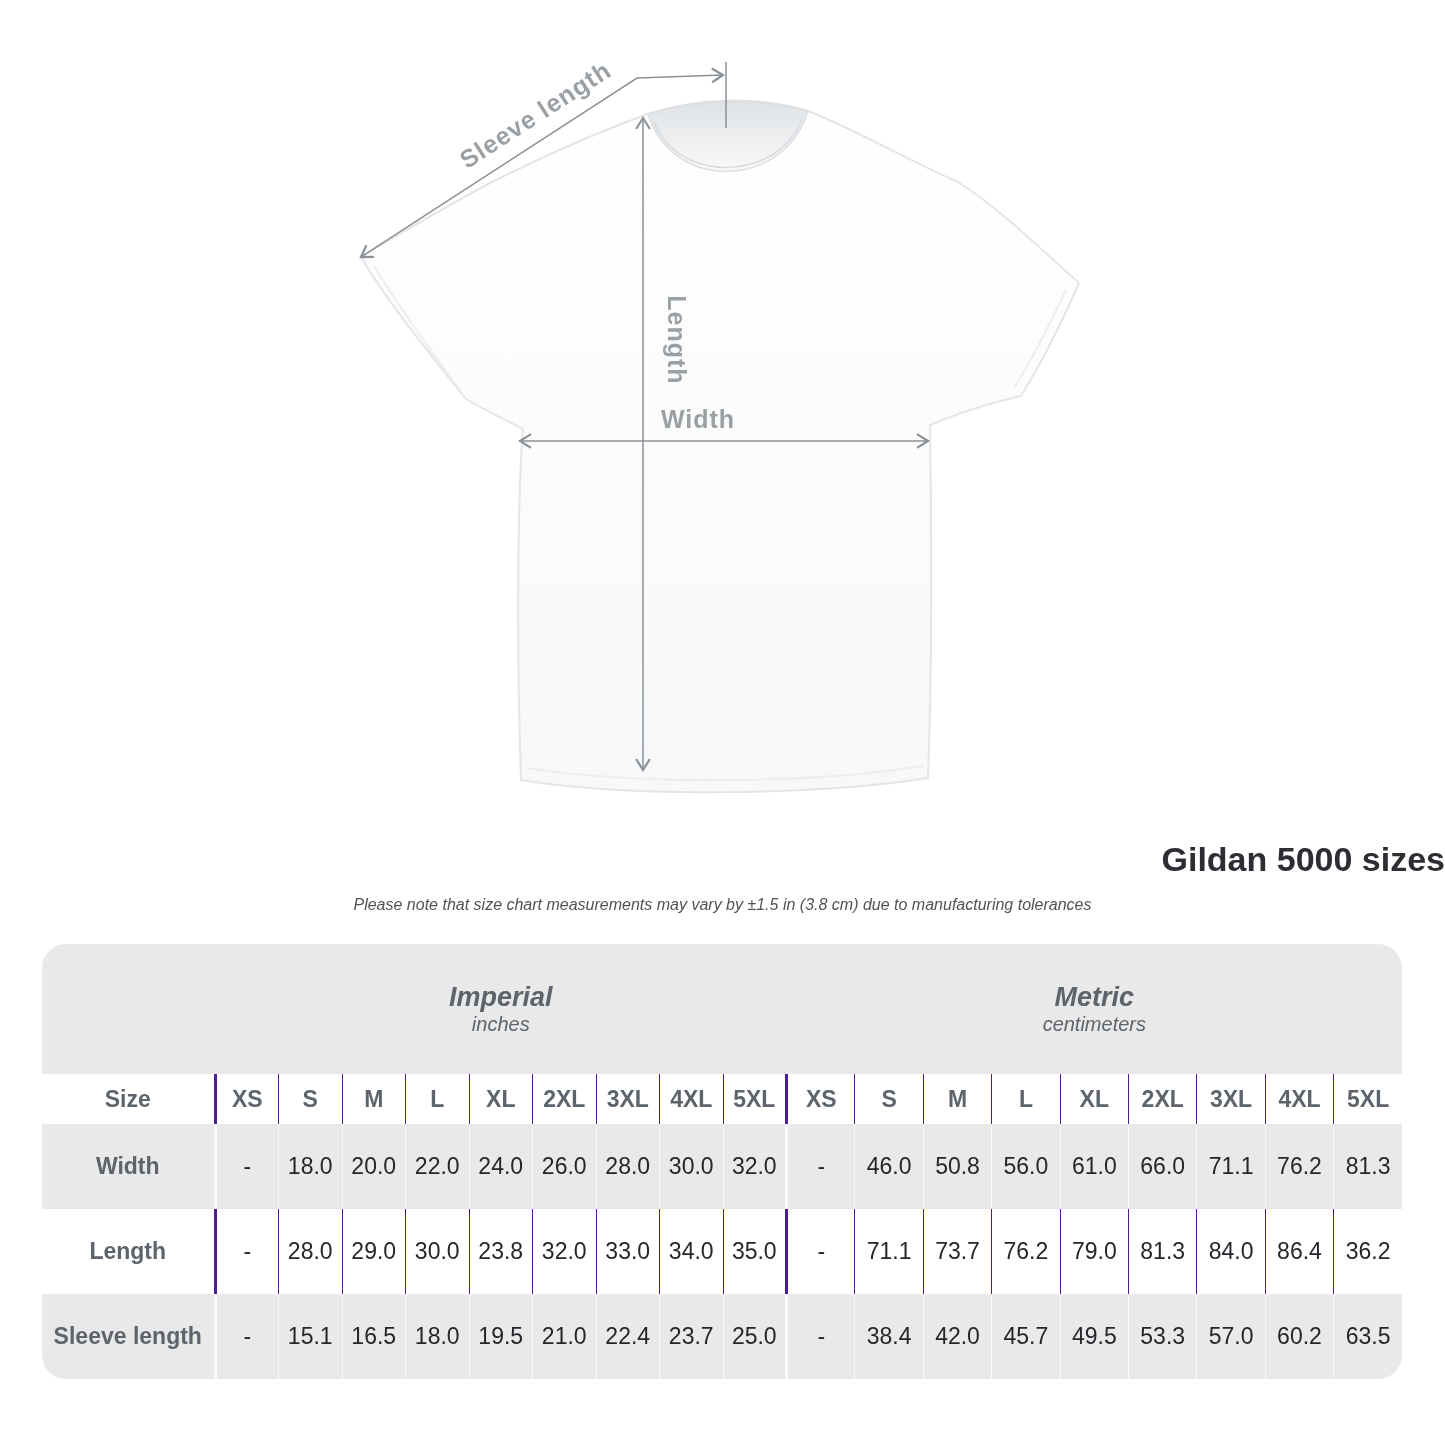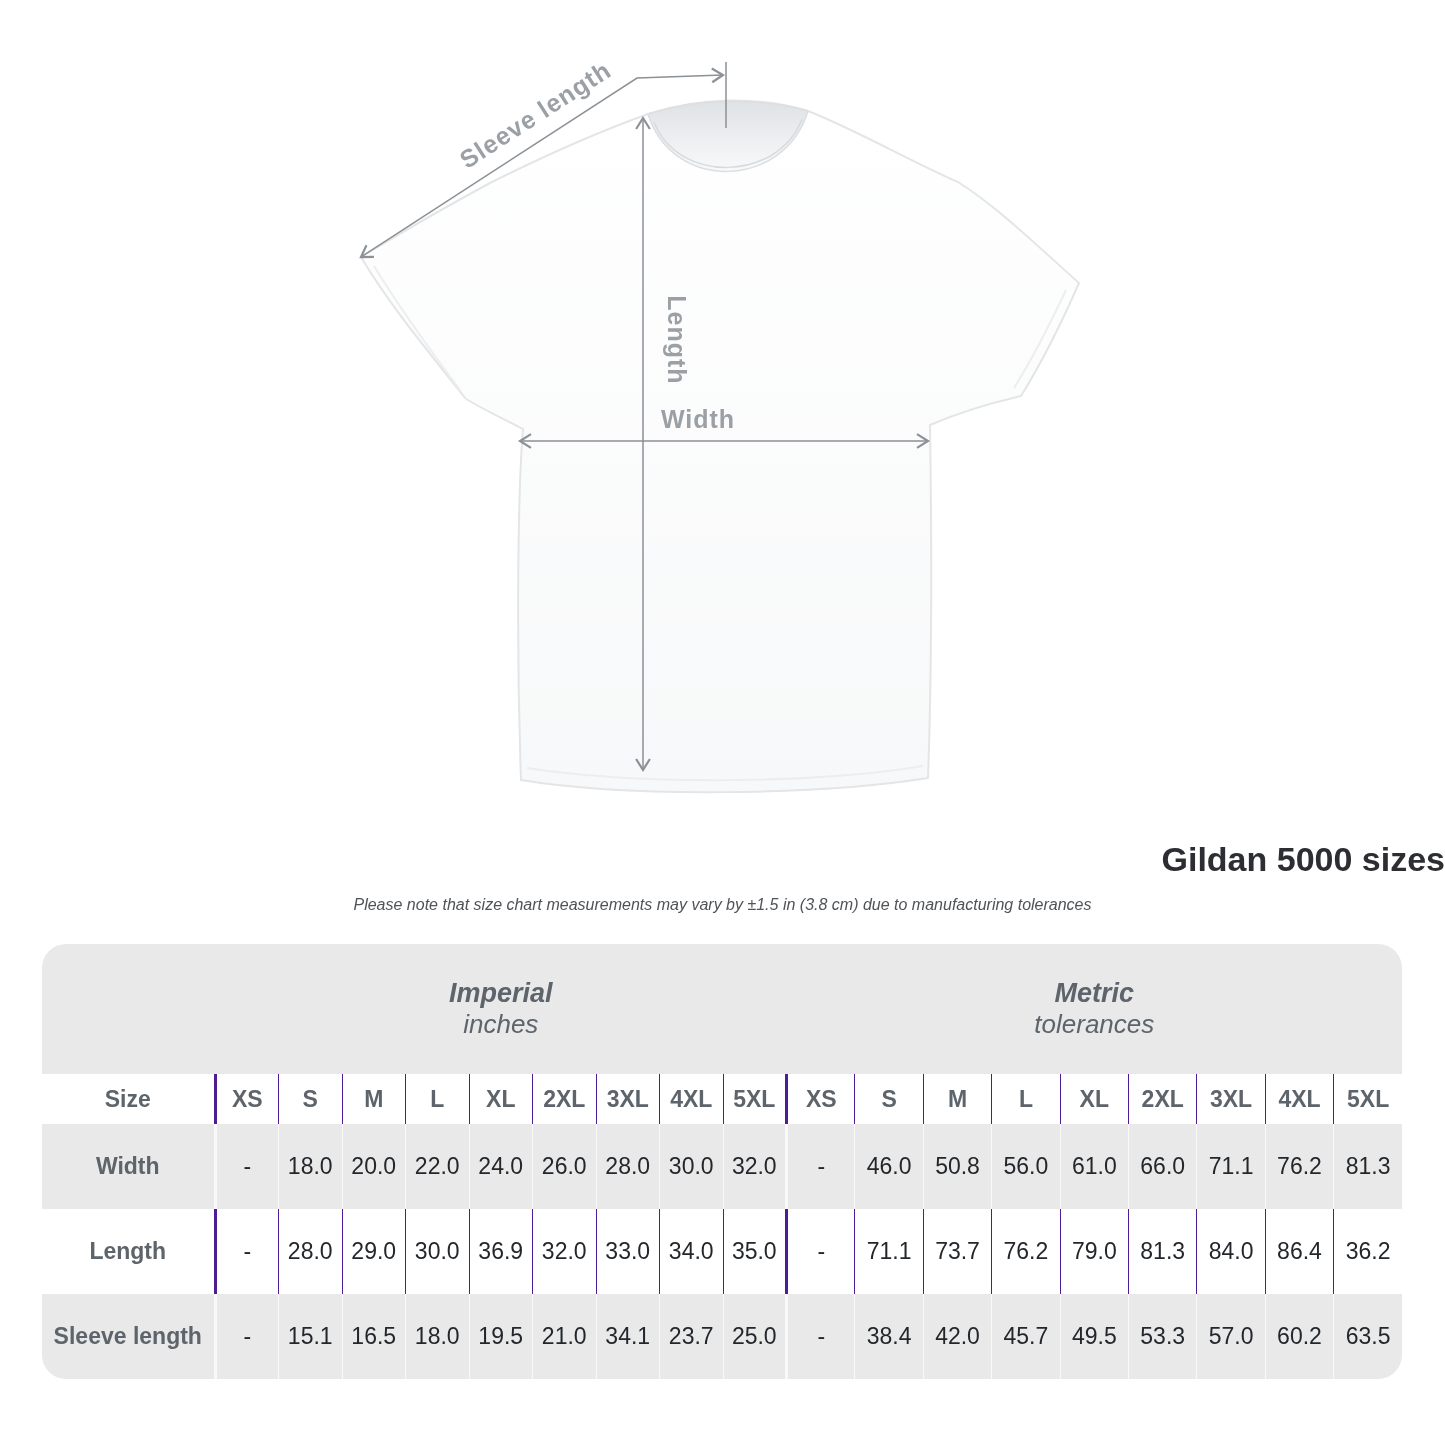--- a/index.html
+++ b/index.html
@@ -26,21 +26,21 @@
     background:#e9e9e9;border-radius:24px;overflow:hidden;
   }
   table.size-table{width:100%;border-collapse:collapse;table-layout:fixed;}
   .size-table td{
     text-align:center;vertical-align:middle;padding:0;
     font-size:23px;color:#23272b;
   }
   tr.group-row td{height:130px;background:transparent;}
   .group-cell{display:flex;flex-direction:column;align-items:center;justify-content:center;height:106px;}
   .group-name{font-weight:bold;font-style:italic;font-size:27px;color:#5d646b;}
-  .group-unit{font-style:italic;font-size:26px;color:#5d646b;}
+  .group-unit{font-style:italic;font-size:20px;color:#5d646b;}
   tr.head-row td{height:50px;font-weight:bold;color:#5d646b;}
   tr.data-row td{height:85px;}
   tr.row-white td{background:#ffffff;}
   tr.row-gray td{background:transparent;}
   tr.row-white td + td{border-left:1px solid #4c1d95;}
   tr.row-gray  td + td{border-left:1px solid #f9f9f9;}
   td.thick{border-left-width:3px !important;}
   td.row-label-cell{font-weight:bold;color:#5d646b;}
 </style>
 </head>
@@ -128,21 +128,21 @@
         <td></td>
         <td colspan="9">
           <div class="group-cell">
             <div class="group-name">Imperial</div>
             <div class="group-unit">inches</div>
           </div>
         </td>
         <td colspan="9">
           <div class="group-cell">
             <div class="group-name">Metric</div>
-            <div class="group-unit">tolerances</div>
+            <div class="group-unit">centimeters</div>
           </div>
         </td>
       </tr>
       <tr class="head-row row-white">
         <td>Size</td>
 
       <td class="thick">XS</td>
           <td>S</td>
           <td>M</td>
           <td>L</td>
@@ -184,21 +184,21 @@
           <td class="value-cell">71.1</td>
           <td class="value-cell">76.2</td>
           <td class="value-cell">81.3</td>
         </tr>
         <tr class="data-row row-white">
           <td class="row-label-cell">Length</td>
           <td class="value-cell thick">-</td>
           <td class="value-cell">28.0</td>
           <td class="value-cell">29.0</td>
           <td class="value-cell">30.0</td>
-          <td class="value-cell">36.9</td>
+          <td class="value-cell">23.8</td>
           <td class="value-cell">32.0</td>
           <td class="value-cell">33.0</td>
           <td class="value-cell">34.0</td>
           <td class="value-cell">35.0</td>
           <td class="value-cell thick">-</td>
           <td class="value-cell">71.1</td>
           <td class="value-cell">73.7</td>
           <td class="value-cell">76.2</td>
           <td class="value-cell">79.0</td>
           <td class="value-cell">81.3</td>
@@ -207,21 +207,21 @@
           <td class="value-cell">36.2</td>
         </tr>
         <tr class="data-row row-gray">
           <td class="row-label-cell">Sleeve length</td>
           <td class="value-cell thick">-</td>
           <td class="value-cell">15.1</td>
           <td class="value-cell">16.5</td>
           <td class="value-cell">18.0</td>
           <td class="value-cell">19.5</td>
           <td class="value-cell">21.0</td>
-          <td class="value-cell">34.1</td>
+          <td class="value-cell">22.4</td>
           <td class="value-cell">23.7</td>
           <td class="value-cell">25.0</td>
           <td class="value-cell thick">-</td>
           <td class="value-cell">38.4</td>
           <td class="value-cell">42.0</td>
           <td class="value-cell">45.7</td>
           <td class="value-cell">49.5</td>
           <td class="value-cell">53.3</td>
           <td class="value-cell">57.0</td>
           <td class="value-cell">60.2</td>

